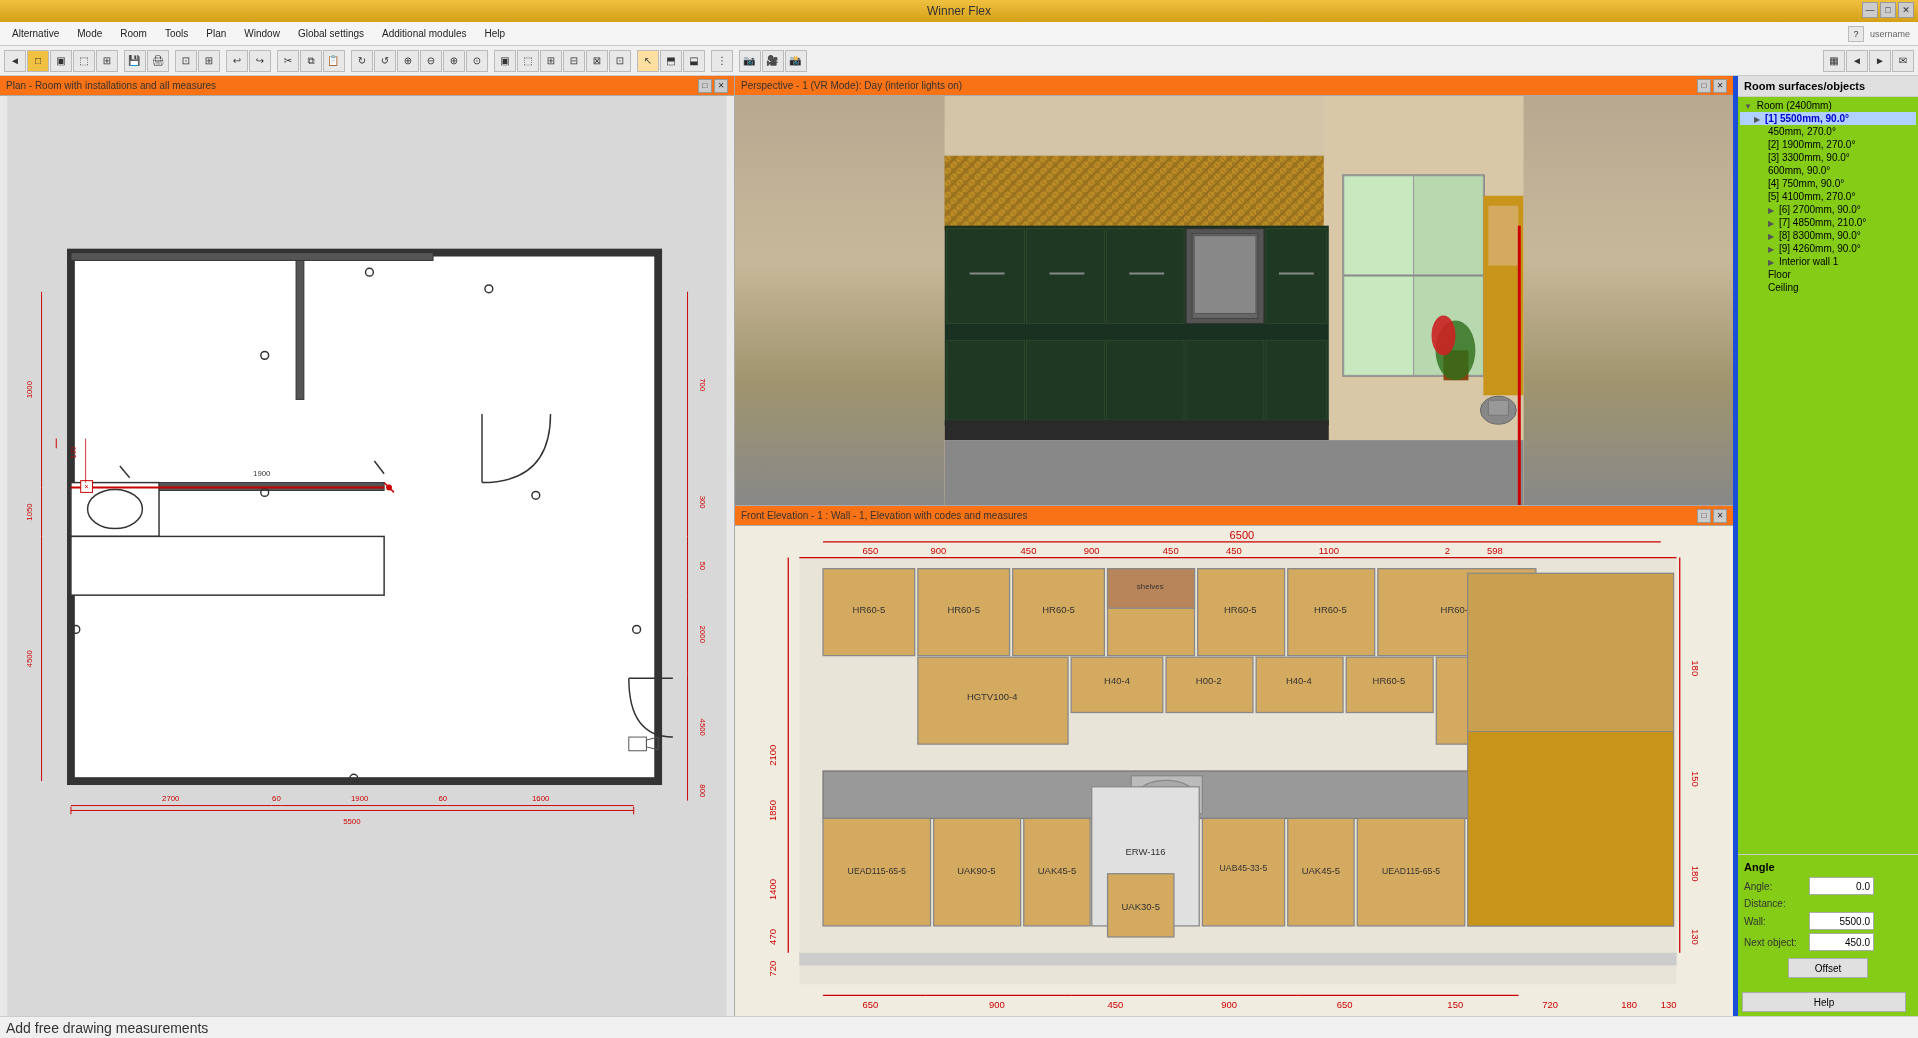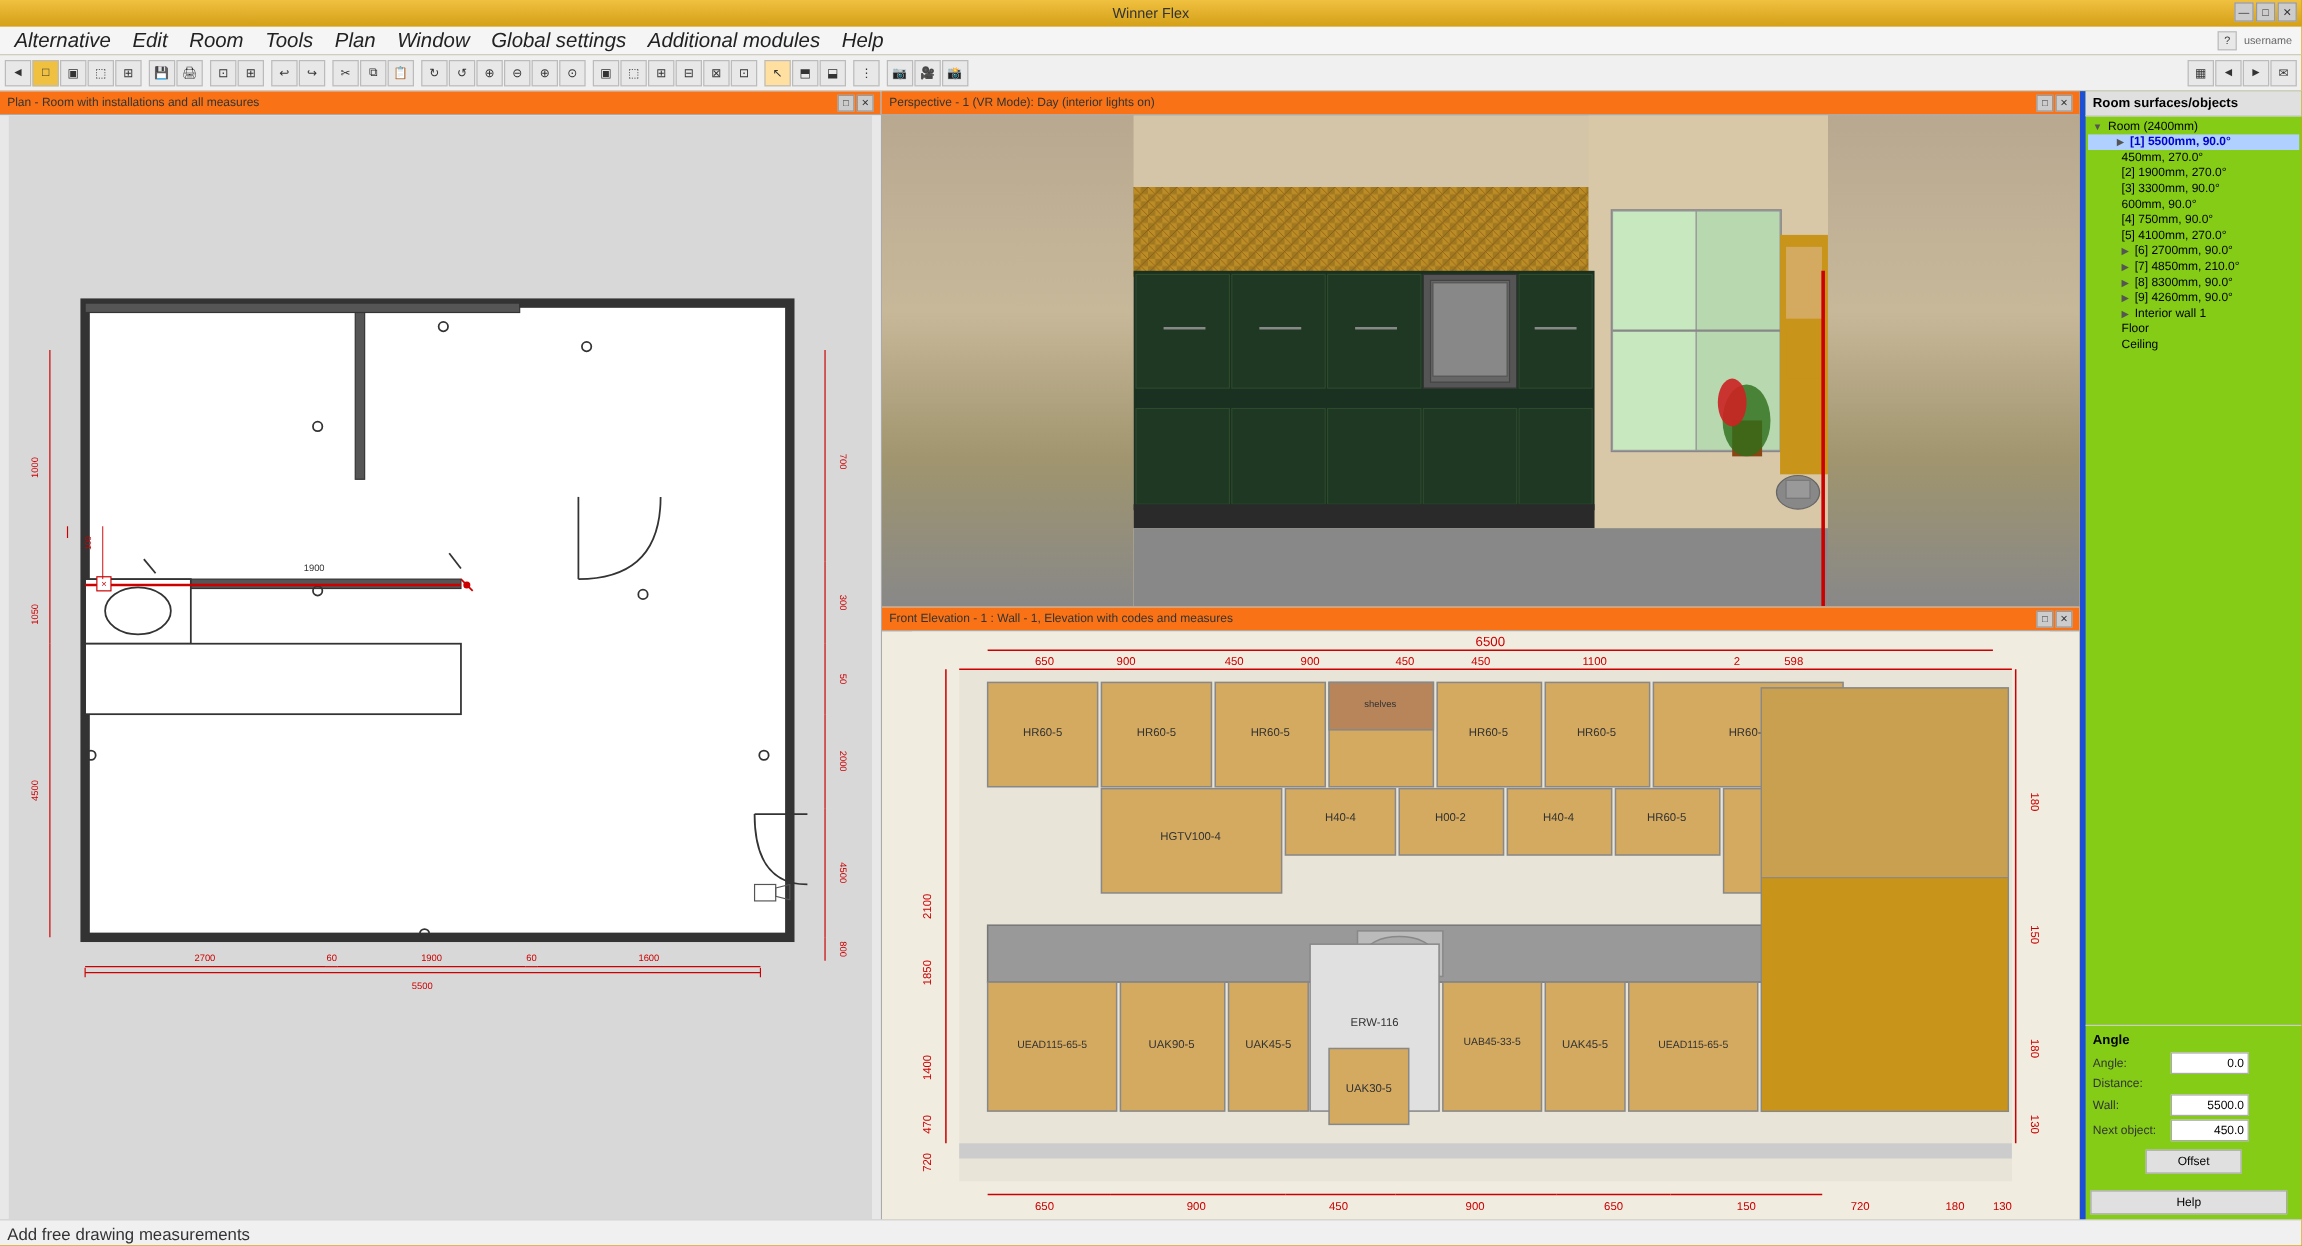--- a/index.html
+++ b/index.html
@@ -13,21 +13,21 @@
     }
     #title-bar-controls { position: absolute; right: 4px; top: 2px; display: flex; gap: 2px; }
     .title-btn { width: 16px; height: 16px; background: #ccc; border: 1px solid #999; font-size: 9px; display: flex; align-items: center; justify-content: center; cursor: pointer; }
 
     
     #menu-bar {
       width: 100%; height: 24px; background: #f5f5f5;
       display: flex; align-items: center; padding: 0 4px; gap: 2px;
       border-bottom: 1px solid #ccc;
     }
-    .menu-item { padding: 2px 8px; font-size: 17px; cursor: pointer; color: #222; font-style: italic; }
+    .menu-item { padding: 2px 8px; font-size: 10px; cursor: pointer; color: #222; }
 
     
     #toolbar {
       width: 100%; height: 30px; background: #f0f0f0;
       display: flex; align-items: center; padding: 0 4px; gap: 1px;
       border-bottom: 1px solid #ccc;
     }
     .tb-btn {
       width: 22px; height: 22px; background: #e8e8e8; border: 1px solid #bbb;
       display: flex; align-items: center; justify-content: center;
@@ -69,21 +69,21 @@
     #elevation-canvas { width: 100%; height: calc(100% - 20px); position: relative; overflow: hidden; }
 
     
     #props-panel { width: 185px; height: 100%; border-left: 5px solid #1d4ed8; background: #84cc16; display: flex; flex-direction: column; }
     #props-header { padding: 4px 6px; font-size: 11px; font-weight: bold; background: #e0e0e0; border-bottom: 1px solid #ccc; }
 
     
     #tree-view { flex: 1; overflow-y: auto; padding: 2px; font-size: 10px; }
     .tree-item { padding: 1px 4px; cursor: pointer; white-space: nowrap; }
     .tree-item.selected { background: #b0d0ff; }
-    .tree-item.indent1 { padding-left: 24px; }
+    .tree-item.indent1 { padding-left: 14px; }
     .tree-item.indent2 { padding-left: 28px; }
     .tree-arrow { font-size: 8px; margin-right: 2px; color: #555; }
     .tree-highlight { color: #0000cc; font-weight: bold; }
 
     
     #cursor-section { padding: 6px; border-top: 1px solid #ccc; font-size: 10px; }
     #cursor-section .cursor-title { font-weight: bold; margin-bottom: 4px; font-size: 11px; }
     .cursor-row { display: flex; align-items: center; margin-bottom: 3px; }
     .cursor-label { width: 65px; color: #333; }
     .cursor-input { width: 65px; height: 18px; border: 1px solid #aaa; font-size: 10px; padding: 1px 3px; text-align: right; background: white; }
@@ -99,21 +99,21 @@
   <span>Winner Flex</span>
   <div id="title-bar-controls">
     <div class="title-btn">—</div>
     <div class="title-btn">□</div>
     <div class="title-btn">✕</div>
   </div>
 </div>
 
 <div id="menu-bar">
   <span class="menu-item">Alternative</span>
-  <span class="menu-item">Edit</span>
+  <span class="menu-item">Mode</span>
   <span class="menu-item">Room</span>
   <span class="menu-item">Tools</span>
   <span class="menu-item">Plan</span>
   <span class="menu-item">Window</span>
   <span class="menu-item">Global settings</span>
   <span class="menu-item">Additional modules</span>
   <span class="menu-item">Help</span>
   <span style="flex:1"></span>
   <div class="tb-btn" style="width:16px;height:16px;font-size:9px;">?</div>
   <span style="font-size:9px;color:#666;padding:0 4px;">username</span>

